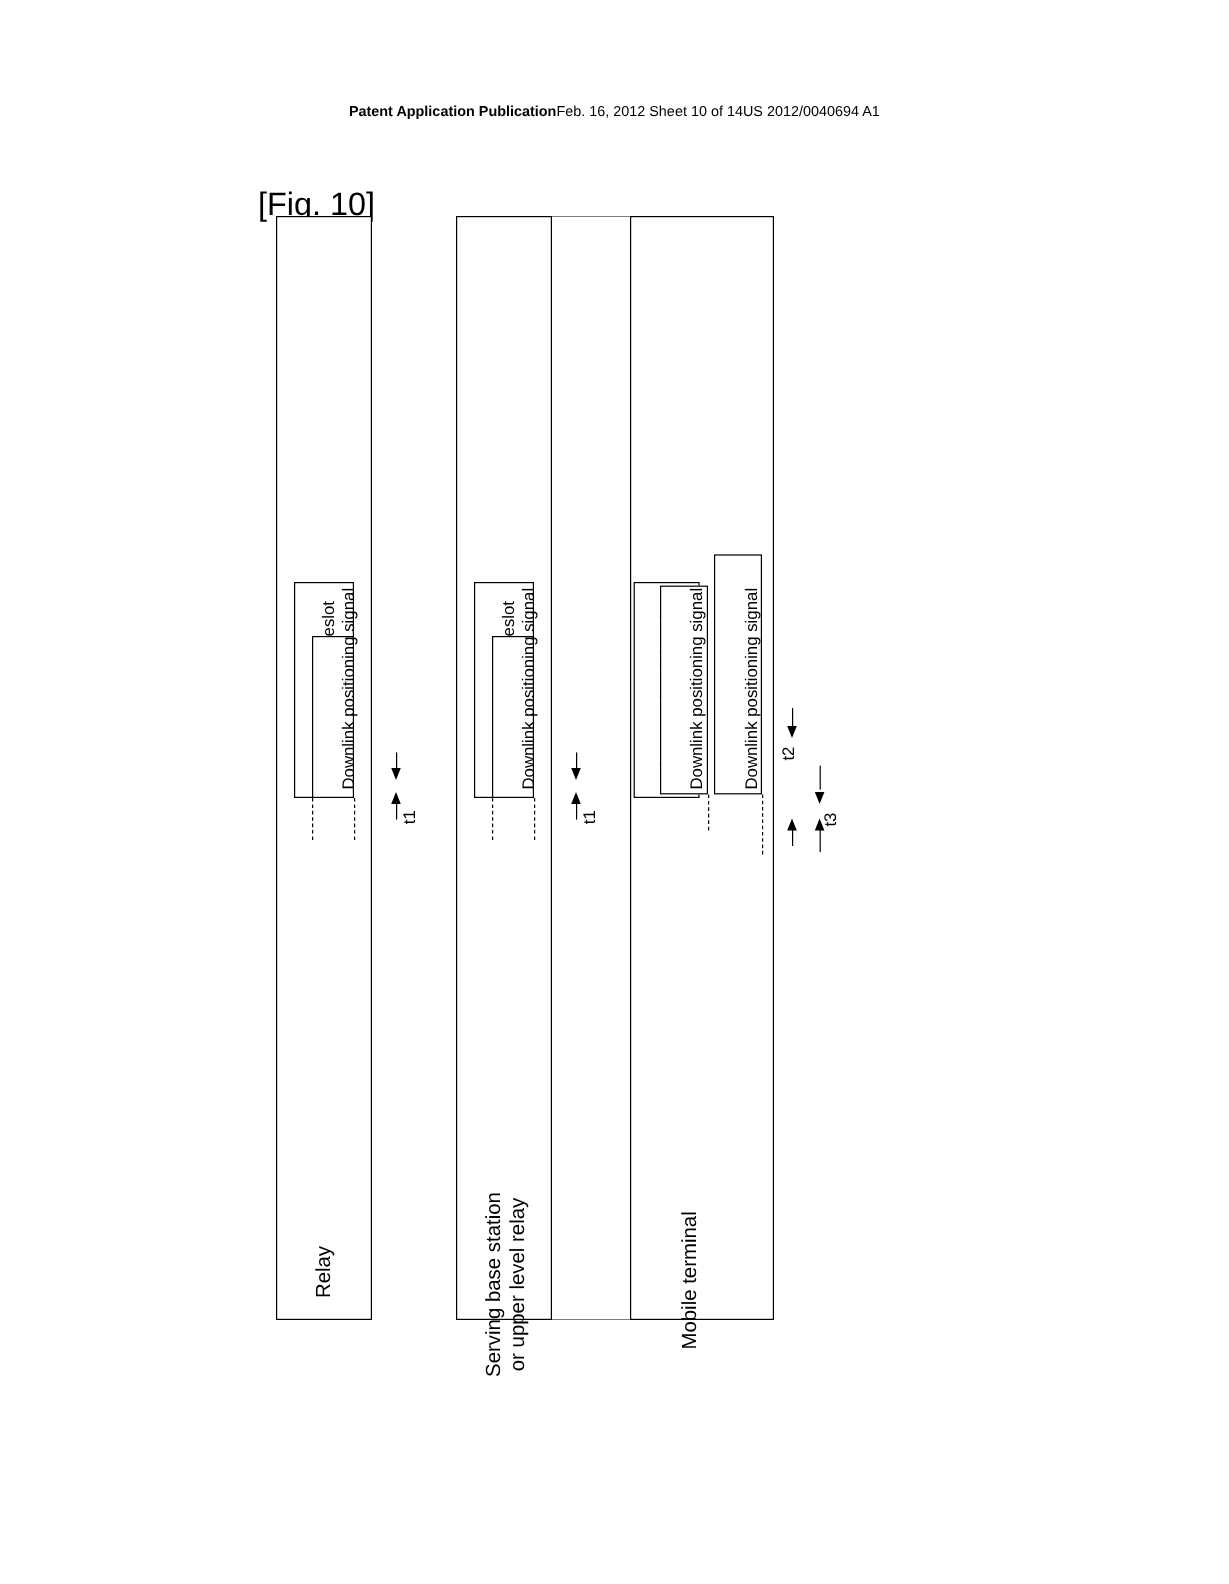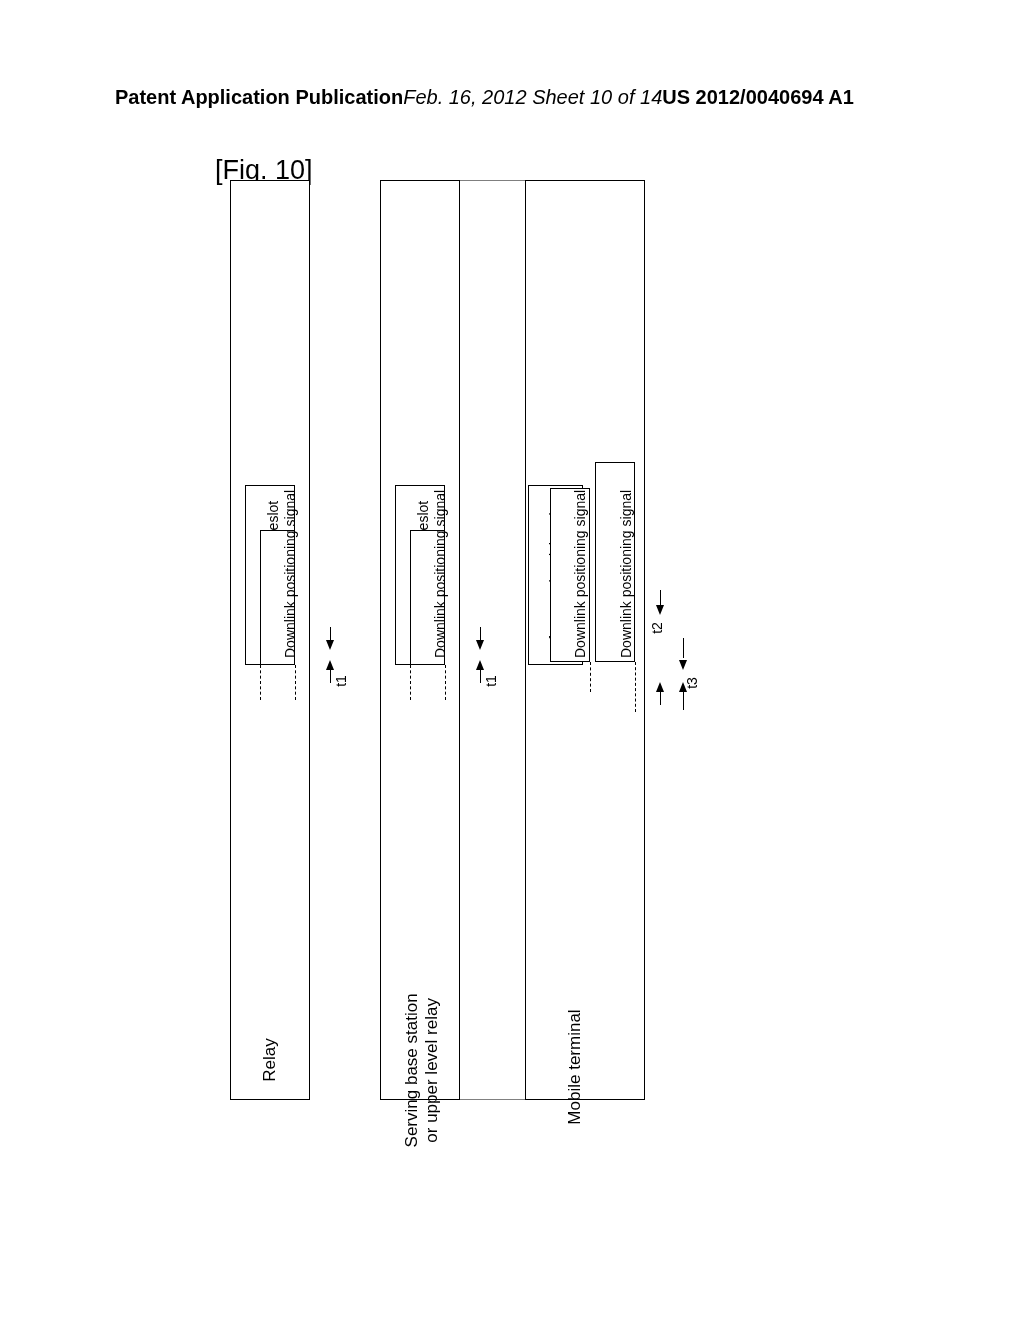--- a/index.html
+++ b/index.html
@@ -13,33 +13,32 @@
       width: 1024px;
       height: 1320px;
       position: relative;
     }
     .header {
       position: absolute;
       top: 86px;
       left: 0;
       right: 0;
       display: flex;
-      justify-content: flex-start;
+      justify-content: center;
       padding: 0 115px;
-      font-size: 20px;
+      font-size: 12px;
     }
     .header-left {
       font-weight: bold;
     }
     .header-center {
       font-weight: normal;
-      font-style: italic;
     }
     .header-right {
-      font-weight: bold;
+      font-weight: normal;
     }
     .fig-label {
       position: absolute;
       top: 155px;
       left: 215px;
       font-size: 27px;
       font-weight: normal;
     }
     .diagram-area {
       position: absolute;

